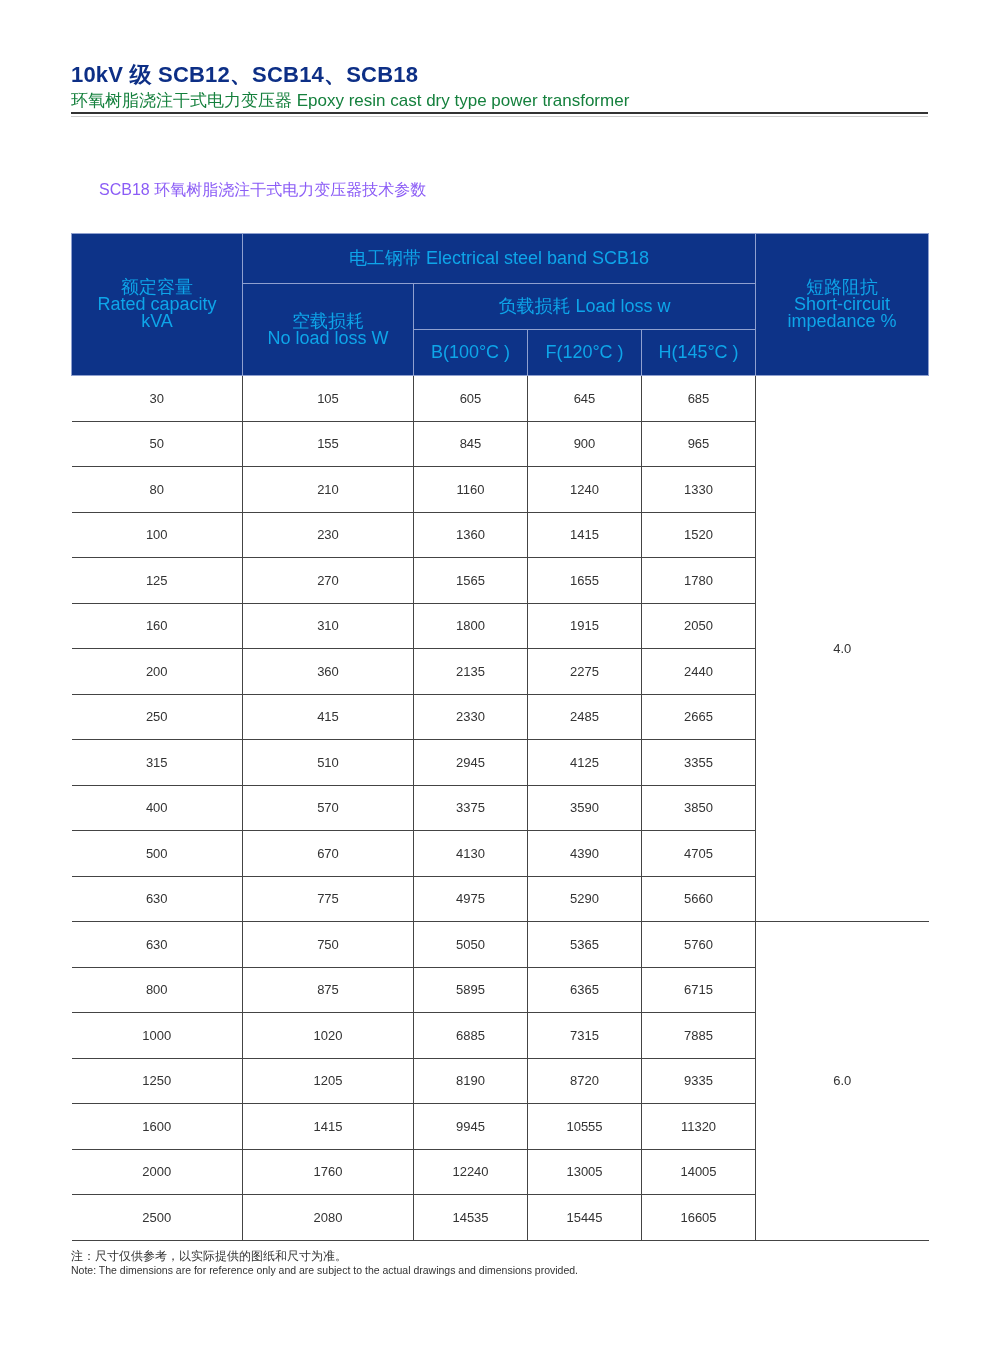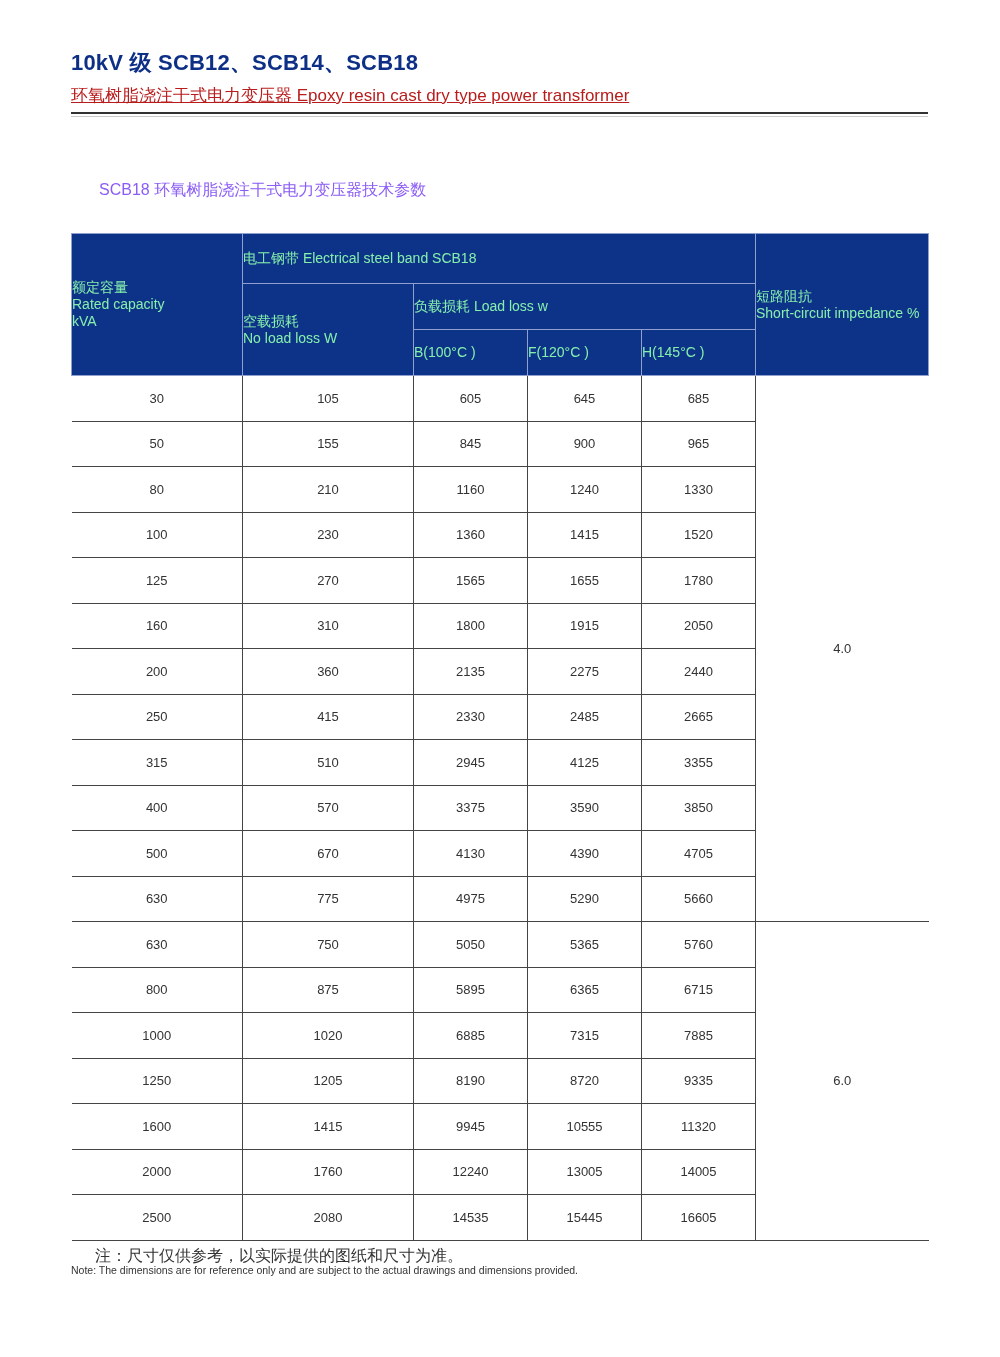--- a/index.html
+++ b/index.html
@@ -1,37 +1,37 @@
 <!DOCTYPE html>
 <html><head>
   <meta charset="utf-8">
   <style>
     html, body { margin: 0; padding: 0; background: #ffffff; }
     body { width: 1000px; height: 1357px; position: relative; font-family: "DejaVu Sans", "Liberation Sans", sans-serif; color: #222; overflow: hidden; }
-    .header { position: absolute; left: 71px; top: 49px; width: 857px; }
+    .header { position: absolute; left: 71px; top: 61px; width: 857px; }
     .main-title { font-family: "Liberation Sans", "DejaVu Sans", sans-serif; font-weight: bold; font-size: 22px; color: #0d2f86; line-height: 28px; letter-spacing: 0.2px; }
-    .sub-title { font-family: "Liberation Sans", "DejaVu Sans", sans-serif; font-size: 17px; color: #b91c1c; line-height: 22px; margin-top: 8px; text-decoration: underline; }
+    .sub-title { font-family: "Liberation Sans", "DejaVu Sans", sans-serif; font-size: 17px; color: #15803d; line-height: 22px; margin-top: 1px; }
     .rule-dark { position: absolute; left: 71px; top: 112px; width: 857px; height: 2px; background: #333; }
     .rule-light { position: absolute; left: 71px; top: 116px; width: 857px; height: 1px; background: #ccc; }
     .section { position: absolute; left: 71px; top: 180px; }
     .section-cn { font-family: Liberation Sans, sans-serif; font-size: 16px; color: #8b5cf6; line-height: 20px; margin-left: 28px; }
     .section-en { font-family: "Liberation Sans", "DejaVu Sans", sans-serif; font-size: 11.5px; color: #0d2f86; line-height: 16px; margin-top: 1px; }
     table.spec { position: absolute; left: 71px; top: 233px; width: 857px; border-collapse: collapse; table-layout: fixed; font-family: "Liberation Sans", "DejaVu Sans", sans-serif; }
-    table.spec th { background: #0d3388; color: #86efac; font-weight: normal; font-size: 14px; line-height: 17px; text-align: left; border: 1px solid #8fa0cf; padding: 0; }
+    table.spec th { background: #0d3388; color: #0ea5e9; font-weight: normal; font-size: 18px; line-height: 17px; text-align: center; border: 1px solid #8fa0cf; padding: 0; }
     table.spec thead tr.r1 th { height: 49px; }
     table.spec thead tr.r2 th { height: 45px; }
     table.spec thead tr.r3 th { height: 45px; }
     table.spec td { font-size: 13px; color: #333; text-align: center; border: 1px solid #444; height: 44.5px; padding: 0; }
     table.spec td.first { border-left: none; }
     table.spec td.imp { border-right: none; margin-top: 36px; }
     table.spec tbody tr:last-child td { border-bottom: 1.5px solid #444; }
     .cn { display: block; }
     .en { display: block; }
     .note { position: absolute; left: 71px; top: 1249px; font-family: "Liberation Sans", "DejaVu Sans", sans-serif; color: #333; }
-    .note-cn { font-size: 16px; line-height: 14px; margin-left: 24px; }
+    .note-cn { font-size: 12px; line-height: 14px; }
     .note-en { font-size: 10.5px; line-height: 15px; }
   </style>
 </head>
 <body>
 
 <div class="header">
   <div class="main-title">10kV 级 SCB12、SCB14、SCB18</div>
   <div class="sub-title">环氧树脂浇注干式电力变压器 Epoxy resin cast dry type power transformer</div>
 </div>
 <div class="rule-dark"></div>

